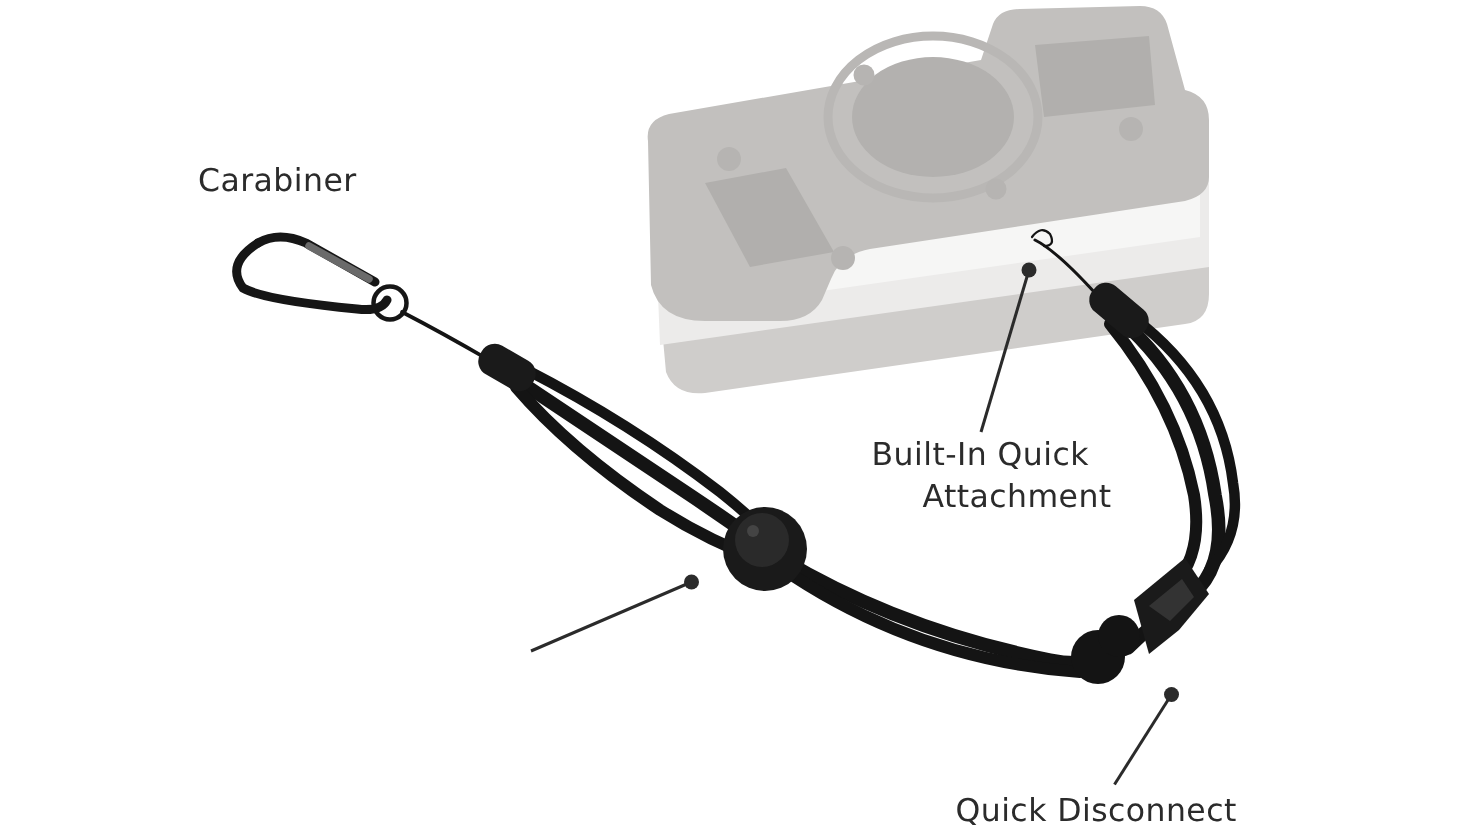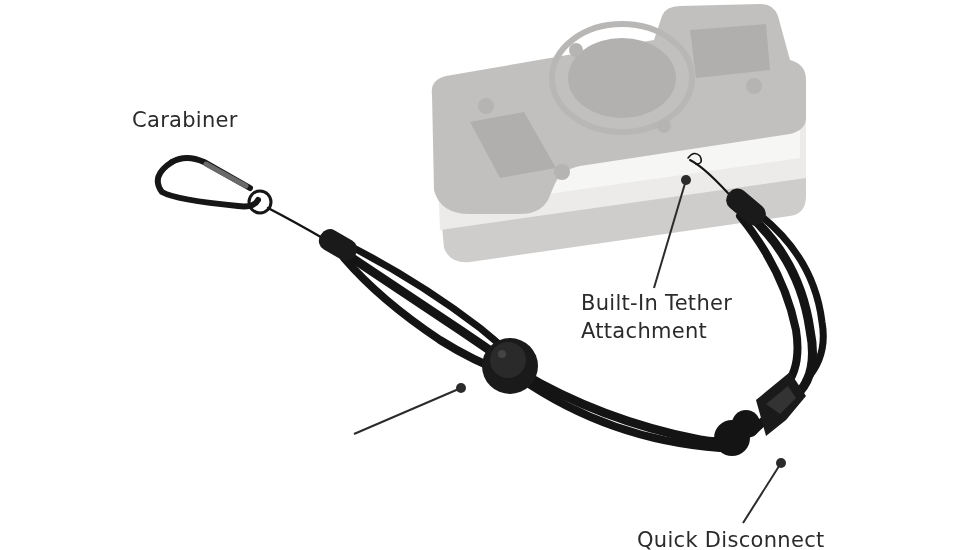--- a/index.html
+++ b/index.html
@@ -80,16 +80,16 @@
       <line x1="686" y1="180" x2="654" y2="288"></line>
       <circle cx="686" cy="180" r="5" stroke="none"></circle>
       <line x1="461" y1="388" x2="354" y2="434"></line>
       <circle cx="461" cy="388" r="5" stroke="none"></circle>
       <line x1="781" y1="463" x2="743" y2="523"></line>
       <circle cx="781" cy="463" r="5" stroke="none"></circle>
     </g>
   </svg>
 
   <div class="label" style="left:132px; top:107px;">Carabiner</div>
-  <div class="label" style="left:581px; top:290px;">Built-In Tether</div>
-  <div class="label" style="left:581px; top:318px;">Attachment</div>
+  <div class="label" style="left:581px; top:290px;">Built-In Quick</div>
+  <div class="label" style="left:615px; top:318px;">Attachment</div>
   <div class="label" style="left:637px; top:527px;">Quick Disconnect</div>
 </div>
 
 </body></html>

